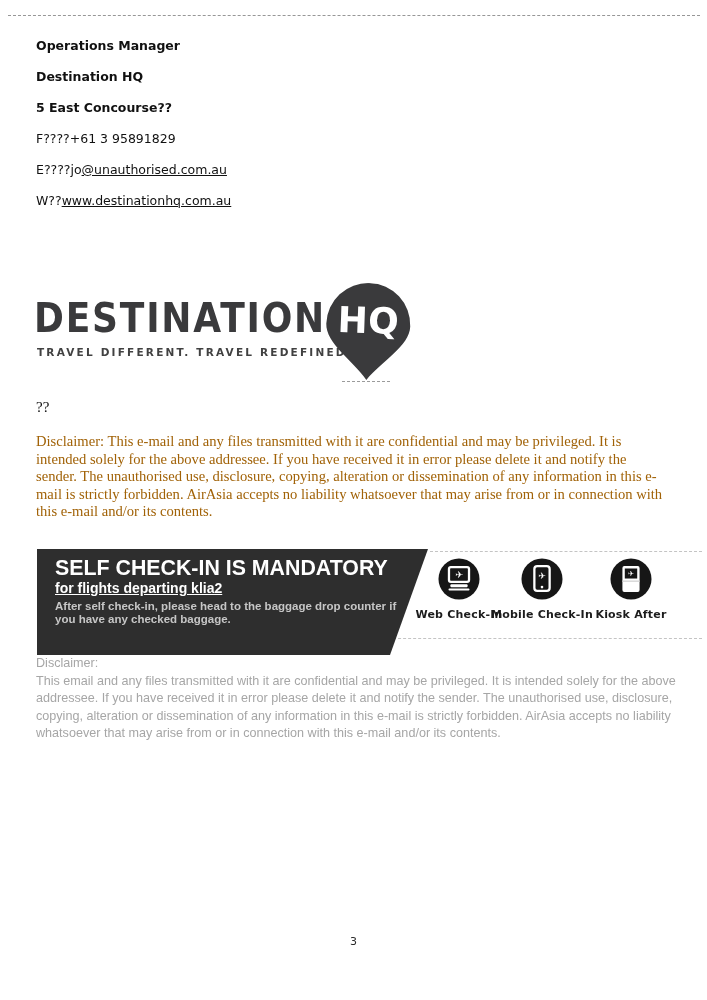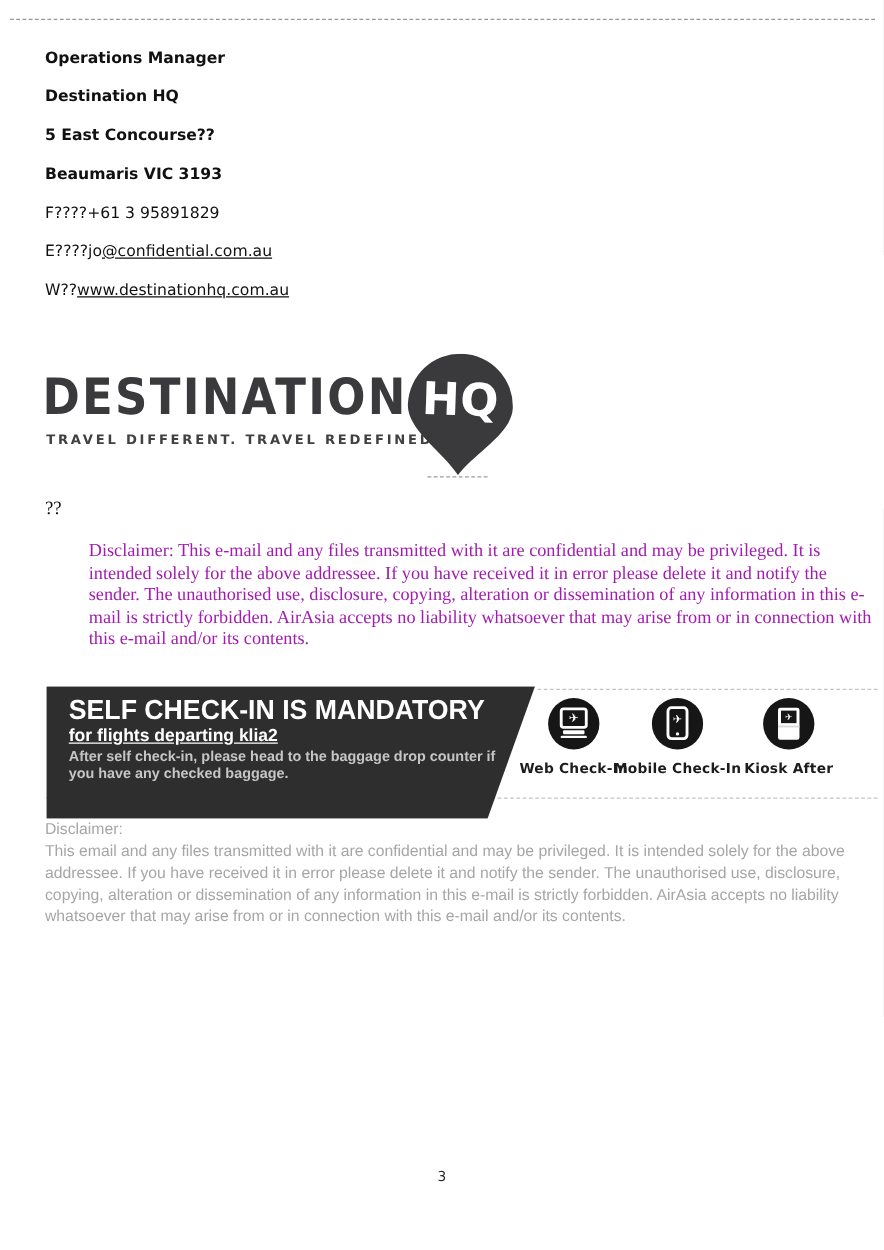--- a/index.html
+++ b/index.html
@@ -33,23 +33,22 @@
   .logo-pin svg { position:absolute; left:0; top:0; width:100%; height:100%; }
   .logo-pin .pin-text {
     position:absolute; left:0; top:17px; width:92px; text-align:center;
     font-size:36px; font-weight:bold; color:#ffffff; letter-spacing:0.5px;
   }
   .pin-ground { position:absolute; left:342px; top:381px; width:48px; border-top:1px dashed #9b9b9b; }
   
   .sig-break { position:absolute; left:36px; top:399px; font-family:"Liberation Serif", serif; font-size:15px; color:#101010; }
   .disclaimer-serif {
     position:absolute; left:36px; top:433px;
-    font-family:"Liberation Serif", serif; font-size:14.6px; line-height:17.6px; color:#a21caf;
+    font-family:"Liberation Serif", serif; font-size:14.6px; line-height:17.6px; color:#a16207;
     white-space:nowrap;
-    margin-left:35px;
   }
   
   .checkin-strip { position:absolute; left:0; top:549px; width:707px; height:91px; }
   .strip-topline { position:absolute; left:430px; top:2px; width:272px; border-top:1px dashed #c4c4c4; }
   .strip-bottomline { position:absolute; left:37px; top:89px; width:665px; border-top:1px dashed #c4c4c4; }
   .banner {
     position:absolute; left:37px; top:0; width:391px; height:106px;
     background:#2e2e2e; color:#fff;
     clip-path:polygon(0 0, 100% 0, calc(100% - 38px) 100%, 0 100%);
     font-family:"Liberation Sans", sans-serif;
@@ -77,23 +76,22 @@
 <body>
 
 <div class="page">
 
   <div class="top-rule"></div>
 
   <div class="contact">
     <div class="line bold">Operations Manager</div>
     <div class="line bold">Destination HQ</div>
     <div class="line bold">5 East Concourse??</div>
-    <div class="line bold">Beaumaris VIC 3193</div>
     <div class="line">F????+61 3 95891829</div>
-    <div class="line"><span>E????jo</span><a class="ulink">@confidential.com.au</a></div>
+    <div class="line"><span>E????jo</span><a class="ulink">@unauthorised.com.au</a></div>
     <div class="line"><span>W??</span><a class="ulink">www.destinationhq.com.au</a></div>
   </div>
 
   <div class="logo-wordmark">DESTINATION</div>
   <div class="logo-tagline">TRAVEL DIFFERENT. TRAVEL REDEFINED.</div>
   <div class="logo-pin">
     <svg viewBox="0 0 92 99">
       <path d="M46 97 C32 78 4 62 4 42 A42 42 0 1 1 88 42 C88 62 60 78 46 97 Z" fill="#3a3a3c"></path>
     </svg>
     <div class="pin-text">HQ</div>

